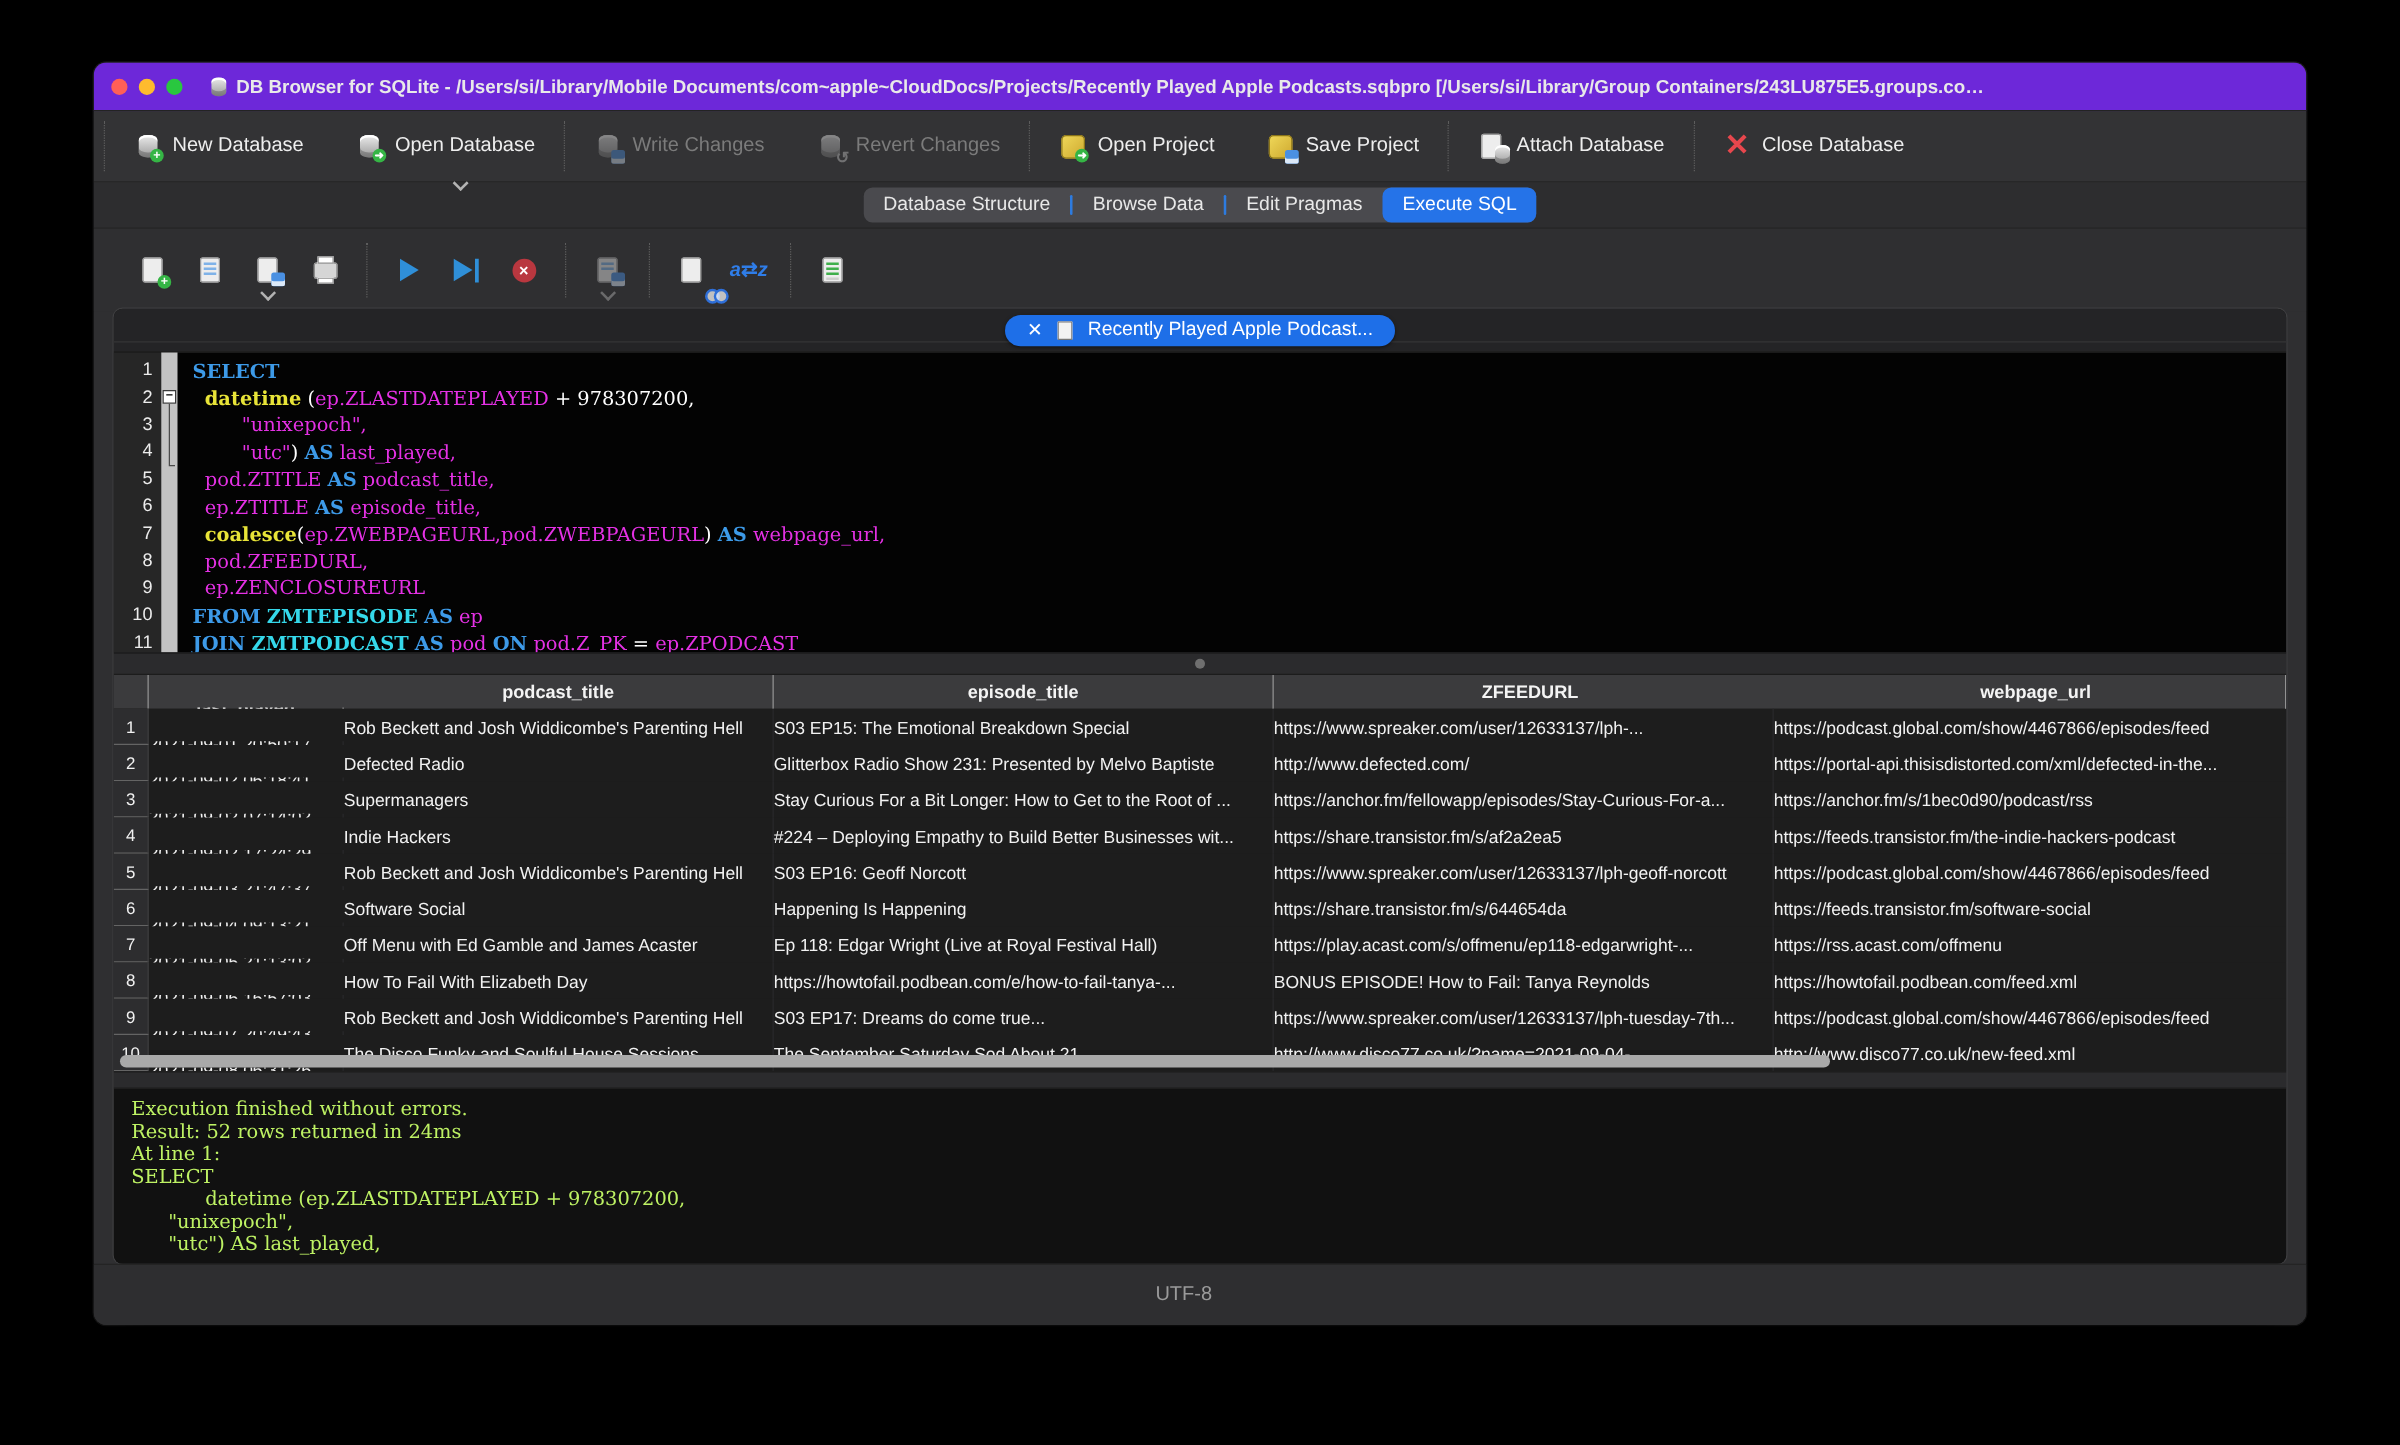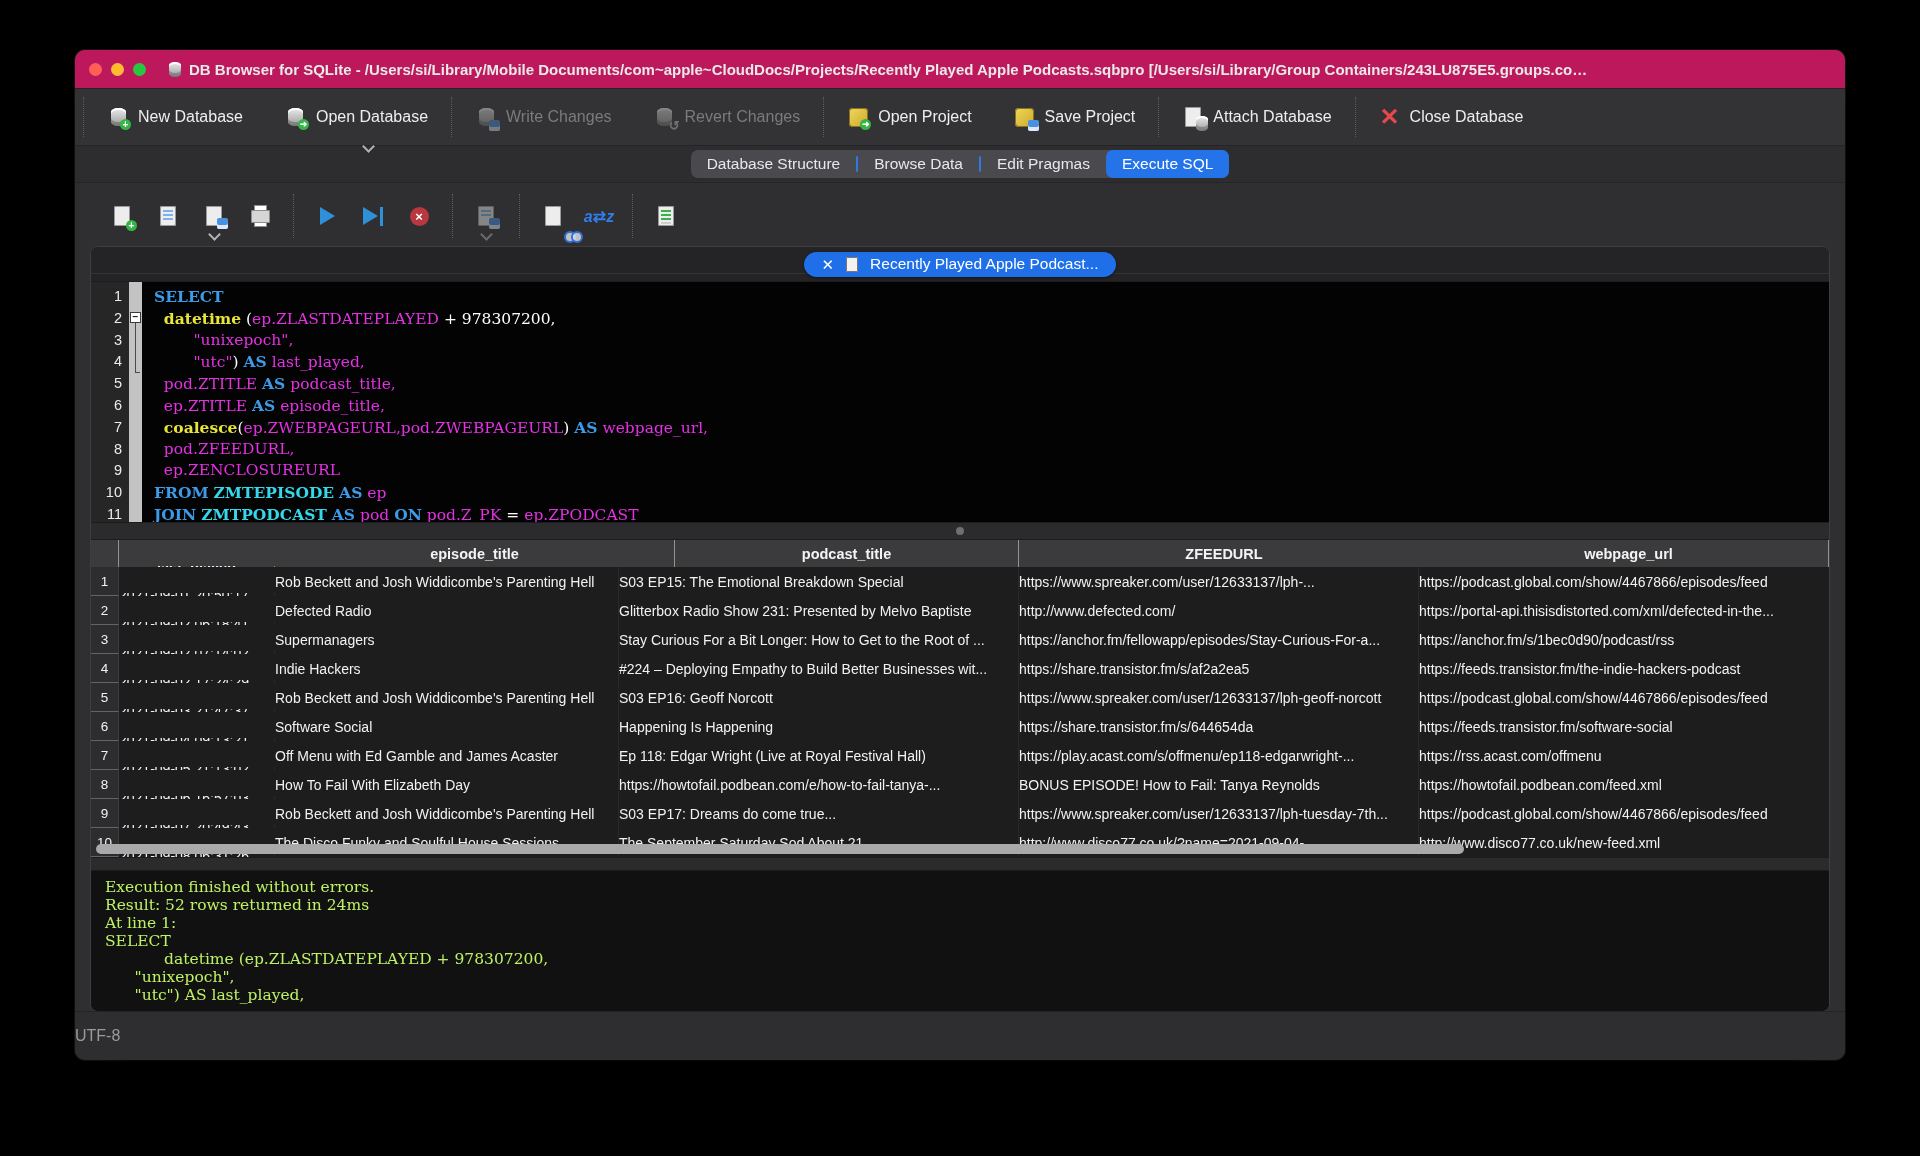--- a/index.html
+++ b/index.html
@@ -7,21 +7,21 @@
     width:1920px;height:1156px;background:#000;overflow:hidden;
     font-family:"Liberation Sans",sans-serif;-webkit-font-smoothing:antialiased;
     position:relative;
   }
   .window{
     position:absolute;left:75px;top:50px;width:1770px;height:1010px;
     background:#2f2f31;border-radius:10px;overflow:hidden;
     box-shadow:0 25px 70px rgba(0,0,0,.85), 0 0 0 1px #1a1a1a;
   }
   
-  .titlebar{height:38px;background:#be185d;border-bottom:1px solid #232323;
+  .titlebar{height:38px;background:#6d28d9;border-bottom:1px solid #232323;
     display:flex;align-items:center;padding:0 14px;text-align:center;}
   .tl{width:13px;height:13px;border-radius:50%;margin-right:9px;}
   .tl.red{background:#ff5f57}.tl.yellow{background:#febb2e}.tl.green{background:#29c73f}
   .title-wrap{display:flex;align-items:center;gap:8px;margin-left:14px;overflow:hidden;white-space:nowrap;}
   .title-text{font-size:15px;font-weight:bold;color:#e9e9e9;}
   
   .cyl{display:inline-block;width:15px;height:18px;border-radius:7px/4px;
     background:linear-gradient(180deg,#ececec,#9b9b9b);
     box-shadow:inset 0 2px 0 #fff, inset 0 -4px 0 rgba(0,0,0,.22);position:relative;flex:none;}
   .cyl.small{width:12px;height:15px;}
@@ -127,21 +127,21 @@
   .w-c4{width:400px;flex:none;}
   .w-c5{flex:1;border-right:none;}
   .hscroll{position:absolute;left:5px;bottom:3px;width:1368px;height:10px;background:#a9a9a9;border-radius:5px;}
   
   .output{height:133px;background:#111111;padding:7px 0 0 14px;
     font-family:"DejaVu Serif",serif;font-size:15.5px;line-height:18px;color:#bef264;
     white-space:pre;overflow:hidden;}
   .scrollstrip{height:12px;background:#38383a;border-top:1px solid #1e1e1e;}
   
   .statusbar{position:absolute;left:0;right:0;bottom:0;height:48px;background:#2e2e30;
-    border-top:1px solid #242424;display:flex;align-items:center;justify-content:flex-start;
+    border-top:1px solid #242424;display:flex;align-items:center;justify-content:center;
     padding-right:26px;font-size:16px;color:#9a9a9a;}
 </style>
 </head>
 <body>
 
 <div class="window">
 
   <div class="titlebar">
     <span class="tl red"></span>
     <span class="tl yellow"></span>
@@ -328,22 +328,22 @@
     </div>
 
     <div class="splitter">
         <span class="dot"></span>
       </div>
 
     <div class="table-area">
       <div class="thead">
         <div class="th w-c0"></div>
         <div class="th w-c1">last_played</div>
+        <div class="th w-c2">podcast_title</div>
         <div class="th w-c3">episode_title</div>
-        <div class="th w-c2">podcast_title</div>
         <div class="th w-c5">ZFEEDURL</div>
         <div class="th w-c4">webpage_url</div>
       </div>
       <div id="table-body">
           <div class="trow">
             <div class="tcell c0 w-c0">1</div>
             <div class="tcell c1 w-c1">2021-09-01 20:50:17</div>
             <div class="tcell c2 w-c2">Rob Beckett and Josh Widdicombe's Parenting Hell</div>
             <div class="tcell c3 w-c3">S03 EP15:  The Emotional Breakdown Special</div>
             <div class="tcell c4 w-c4">https://www.spreaker.com/user/12633137/lph-...</div>

